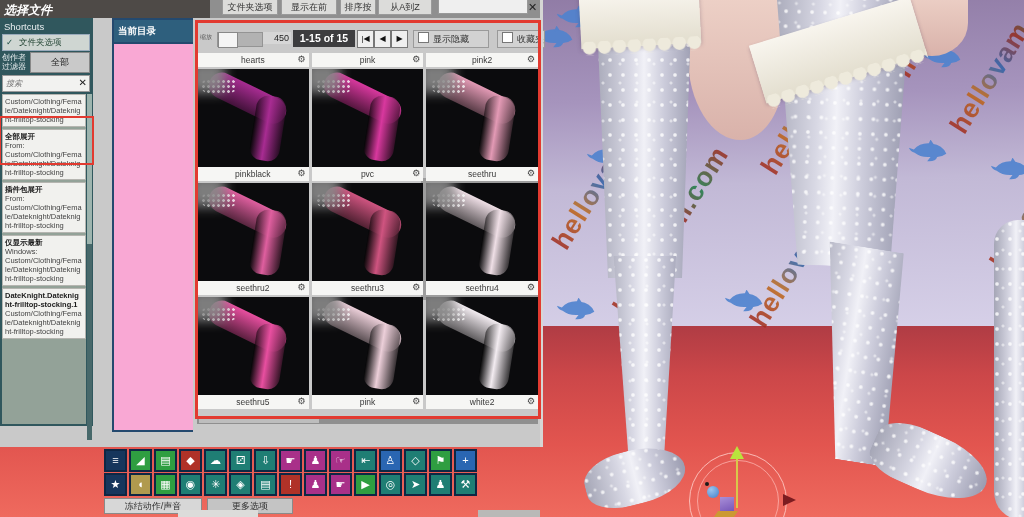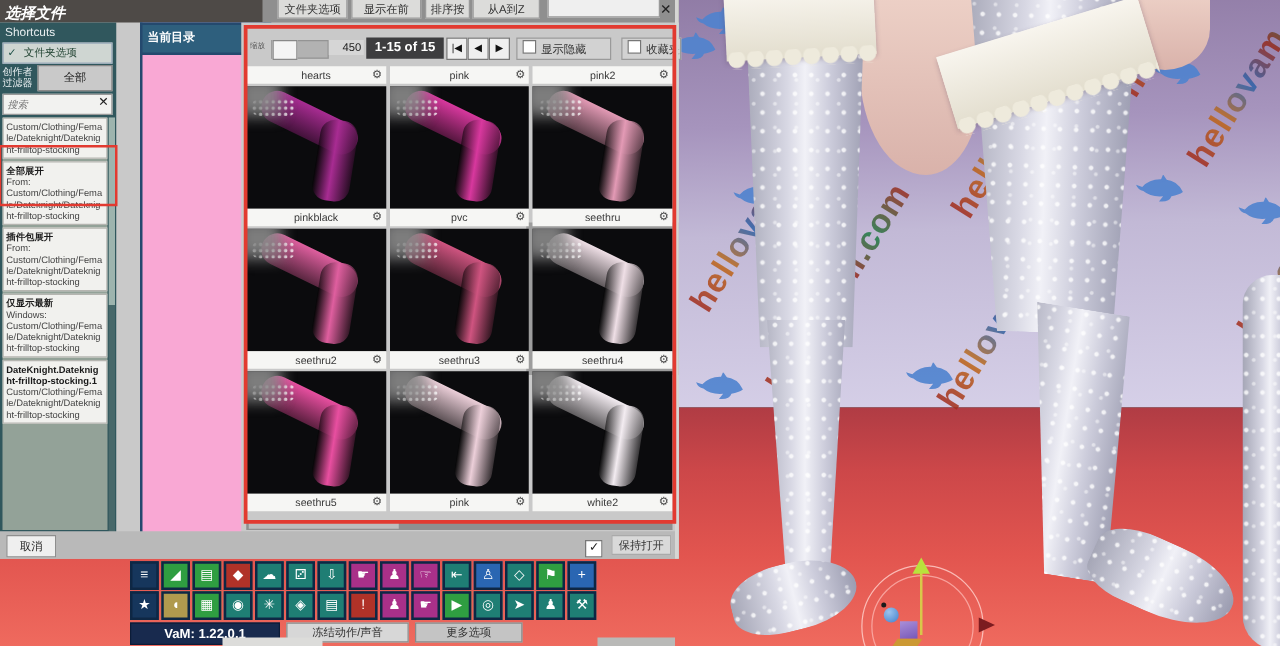--- a/index.html
+++ b/index.html
@@ -355,21 +355,20 @@
         <div class="dkbtn" style="--bg: #1f7e74;">
           <span>♟</span>
         </div>
 
         <div class="dkbtn" style="--bg: #1f7e74;">
           <span>⚒</span>
         </div>
 
     </div>
     <div class="dock-bar">
-      <div class="vam-ver">VaM: 1.22.0.1</div>
       <div class="dock-btn freeze">冻结动作/声音</div>
       <div class="dock-btn more">更多选项</div>
     </div>
   </div>
   <div class="strip s1"></div>
   <div class="strip s2"></div>
 
   <div class="dialog">
     <div class="dlg-head">
       <div class="btnzone"></div>
@@ -578,25 +577,18 @@
             <span class="tname">white2</span>
             <span class="gear">⚙</span>
           </div>
         </div>
 
     </div>
     <div class="gridscroll">
         <div class="gthumb"></div>
       </div>
 
-    <div class="dlg-foot">
-      <div class="cancel-btn">取消</div>
-      <div class="keep">
-        <span class="box">✓</span>
-        <span class="lbl">保持打开</span>
-      </div>
-    </div>
     <div class="dlg-edge"></div>
 
     <div class="anno anno-grid"></div>
     <div class="anno anno-side"></div>
   </div>
 </div>
 
 </body></html>

